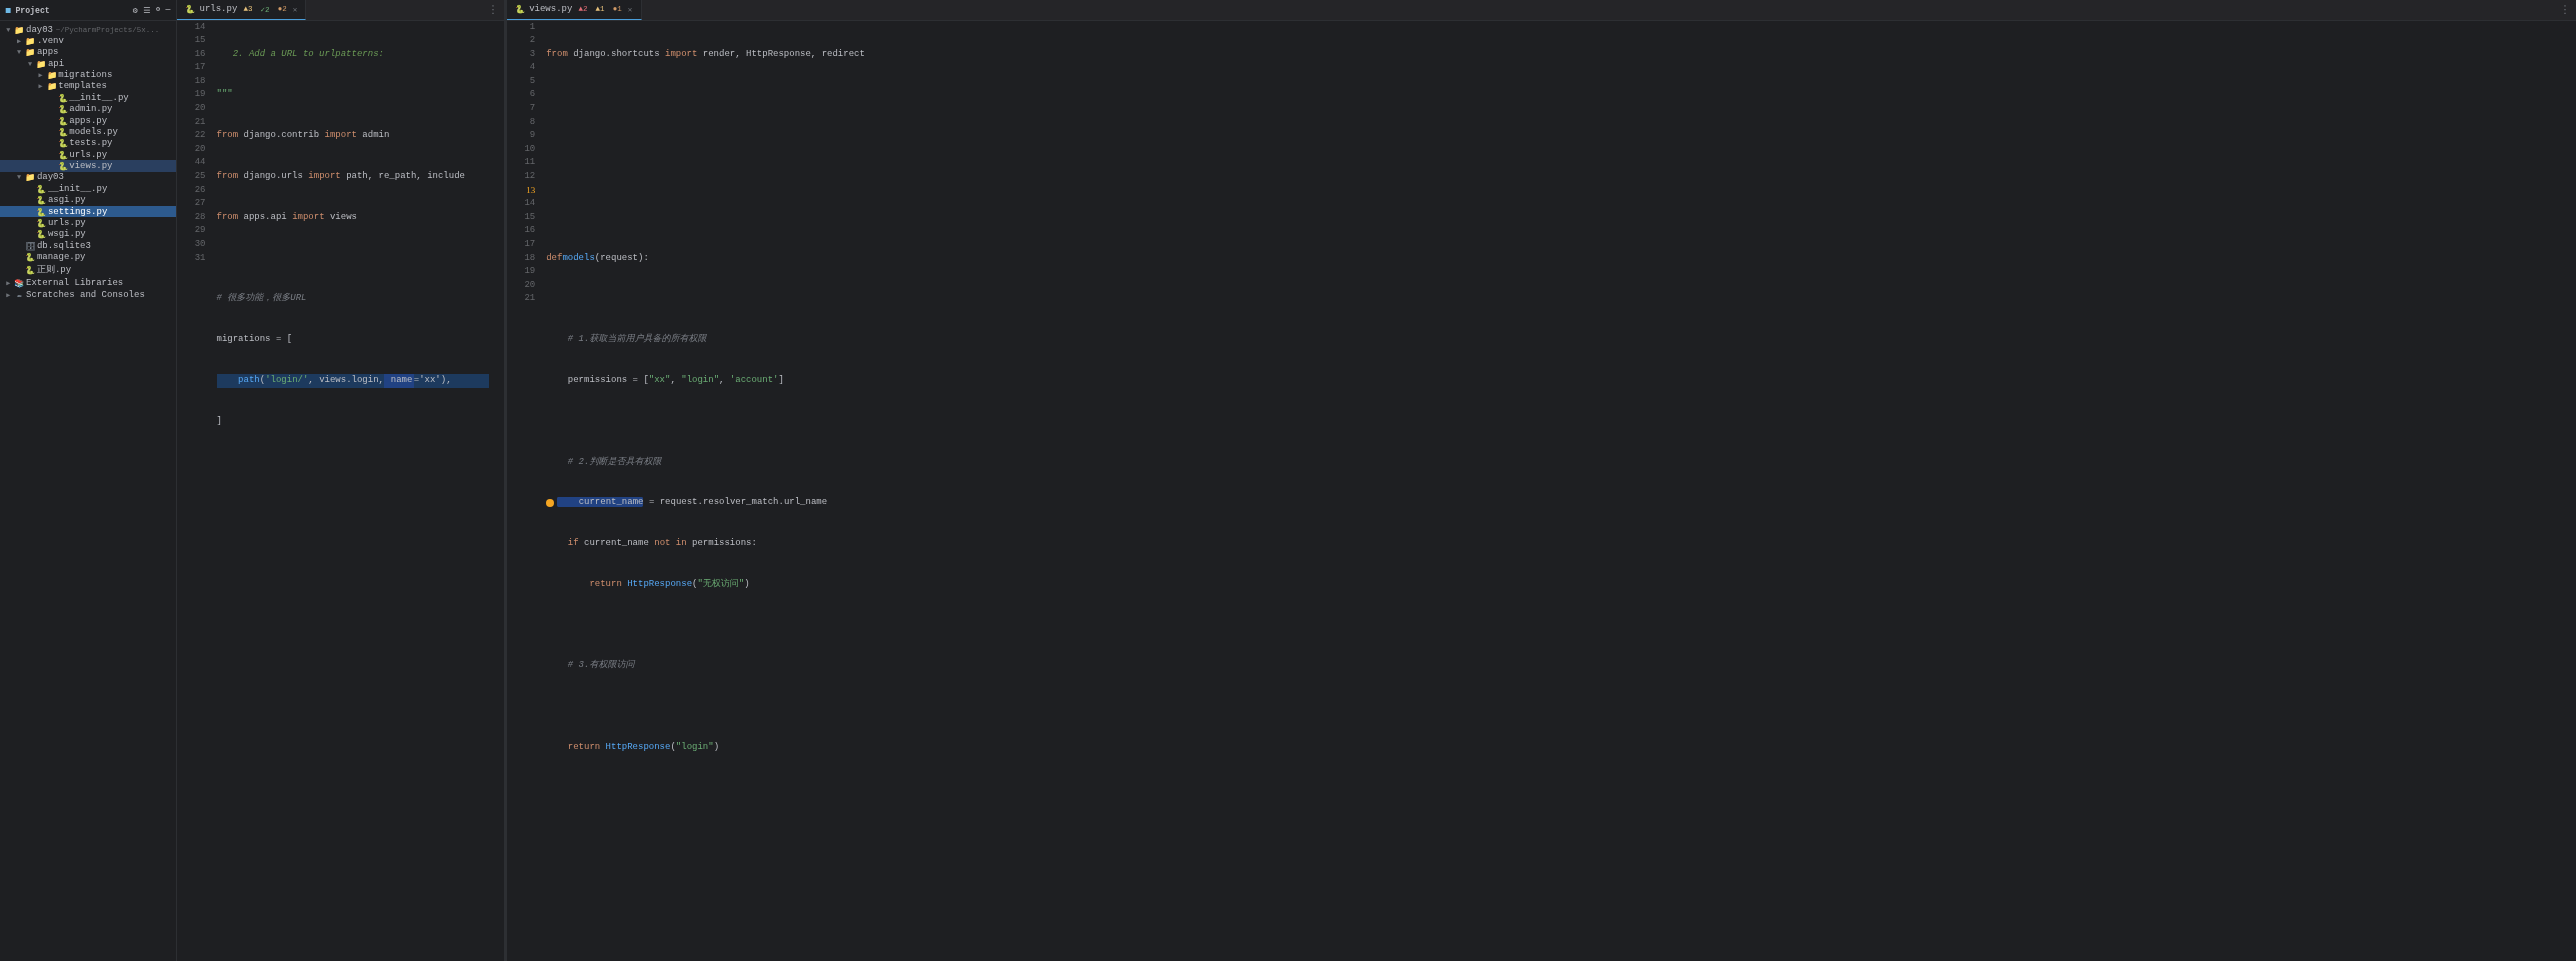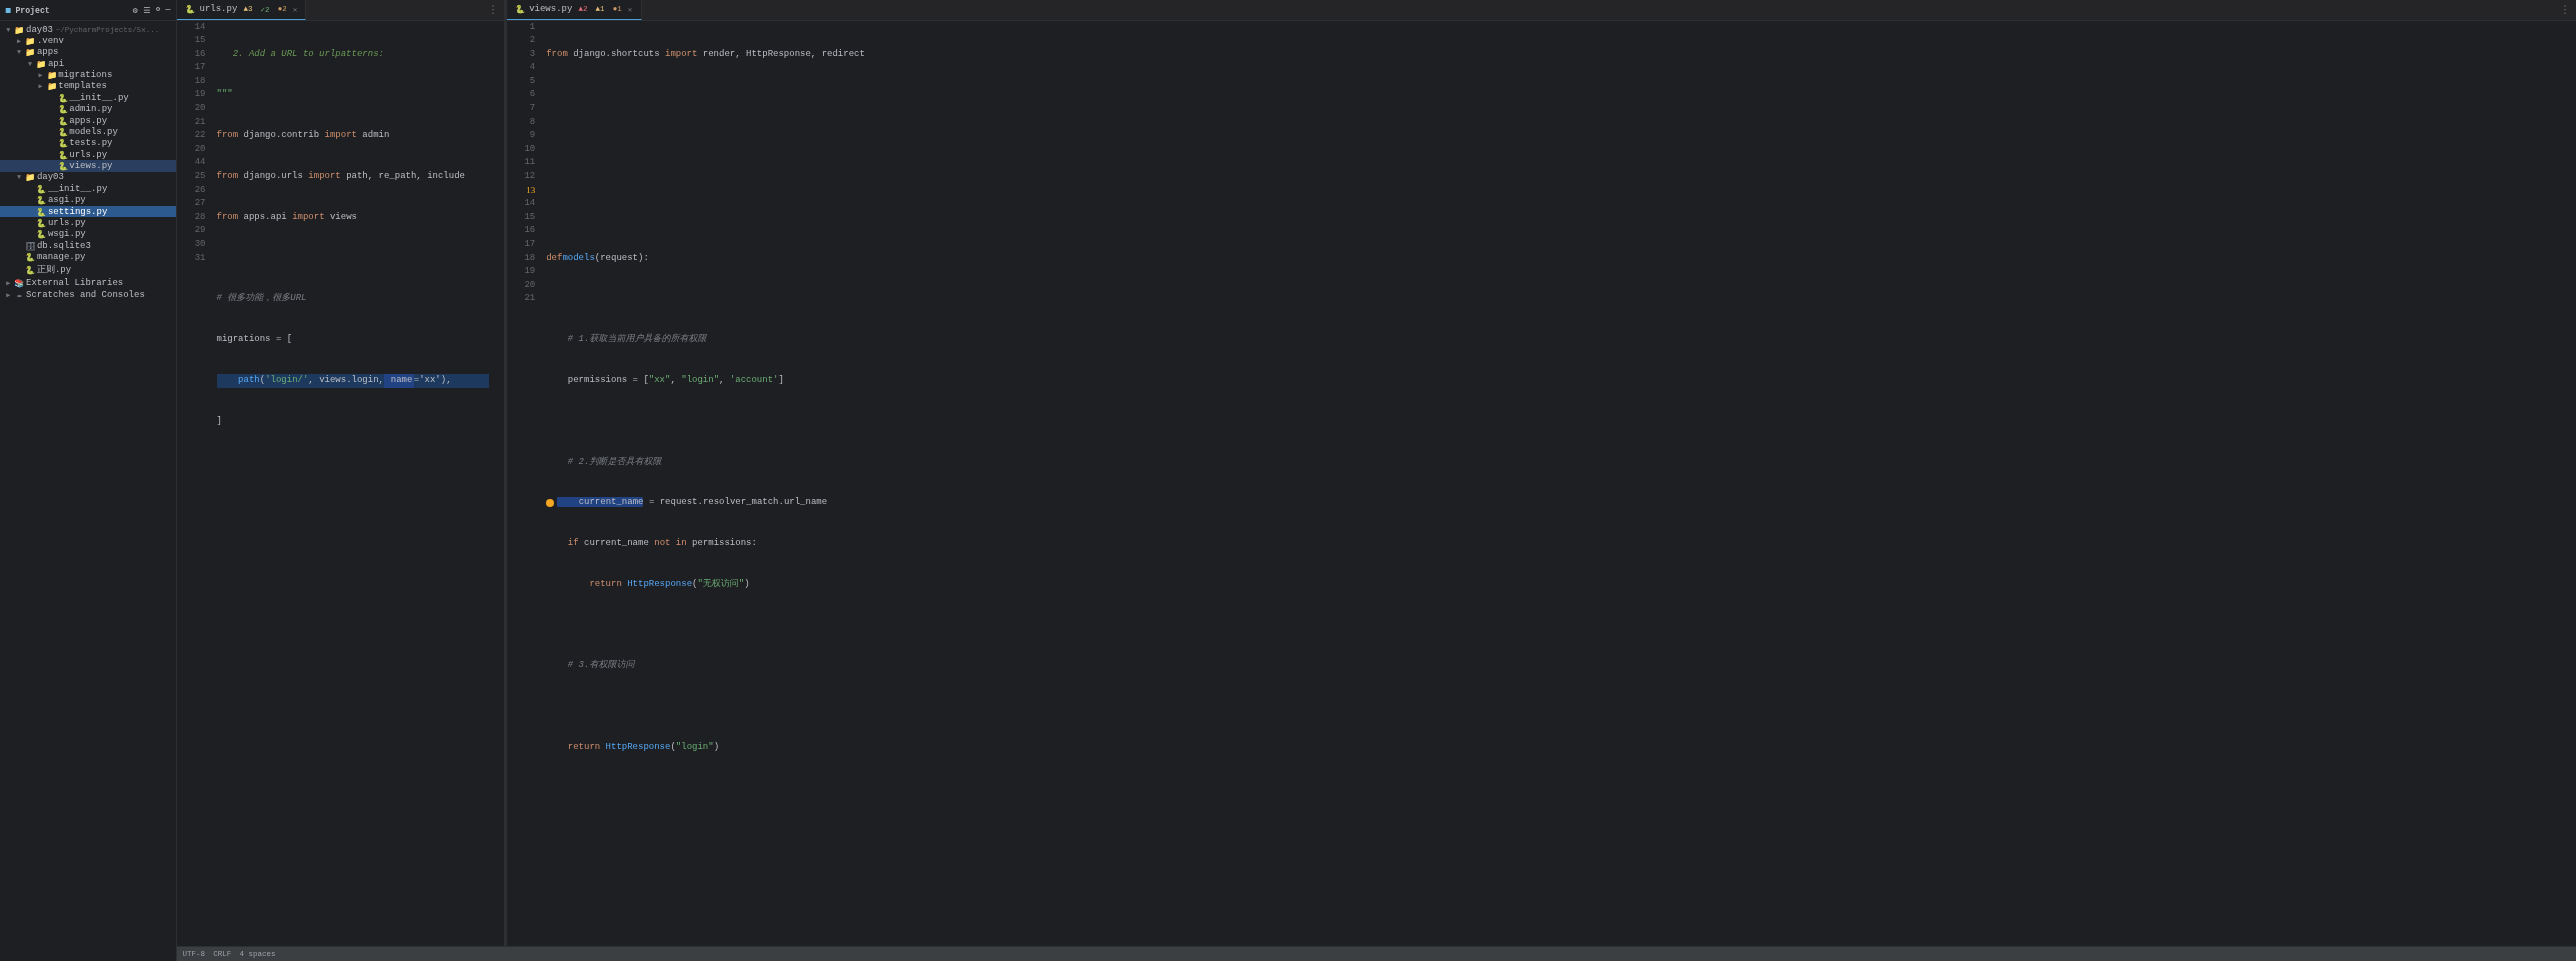--- a/index.html
+++ b/index.html
@@ -536,19 +536,14 @@
             <div class="code-line"><span class="var">&nbsp;&nbsp;&nbsp;&nbsp;</span><span class="kw">return</span><span class="var"> </span><span class="fn">HttpResponse</span><span class="op">(</span><span class="str">"login"</span><span class="op">)</span></div>
             <div class="code-line">&nbsp;</div>
             <div class="code-line">&nbsp;</div>
           </div>
           <div class="gutter-warnings"></div>
         </div>
       </div>
     </div>
   </div>
 
-  <div id="status-bar">
-    <span>UTF-8</span>
-    <span>CRLF</span>
-    <span>4 spaces</span>
-  </div>
 </div>
 
 
 </body></html>

